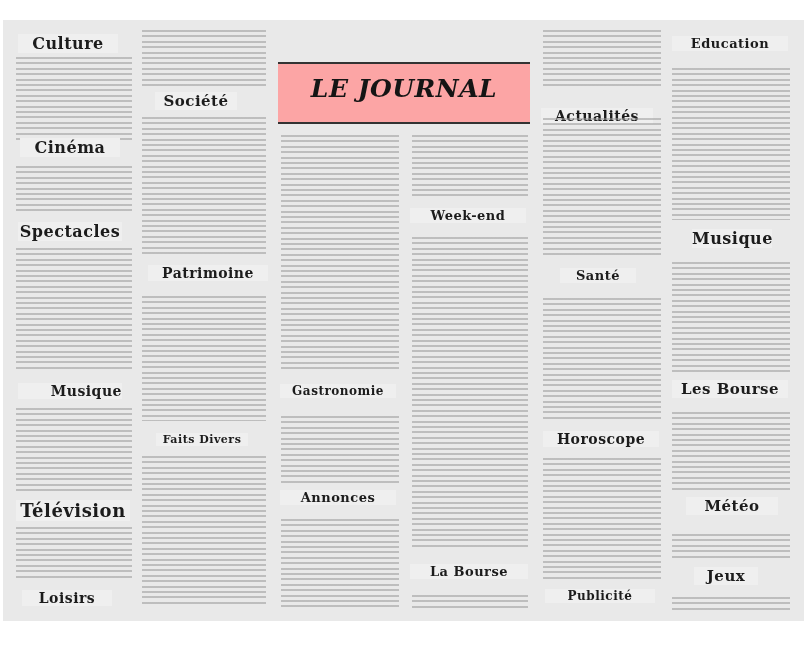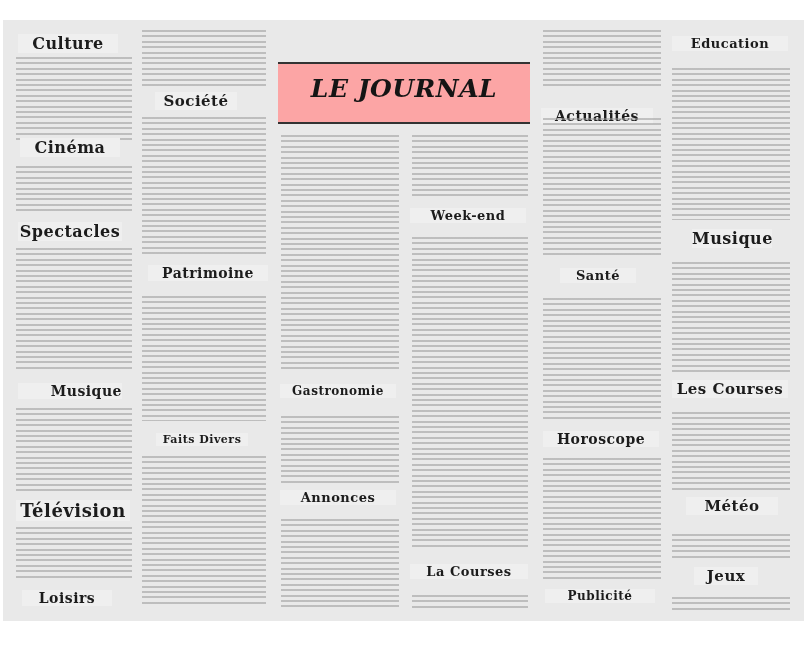--- a/index.html
+++ b/index.html
@@ -60,34 +60,34 @@
 </div>
 <div class="text" style="left:281px;top:135px;width:118px;height:238px;"></div>
 <div class="heading" style="left:280px;top:384px;width:116px;font-size:12px;">Gastronomie</div>
 <div class="text" style="left:281px;top:416px;width:118px;height:68px;"></div>
 <div class="heading" style="left:280px;top:490px;width:116px;font-size:13px;">Annonces</div>
 <div class="text" style="left:281px;top:519px;width:118px;height:92px;"></div>
 
 <div class="text" style="left:412px;top:135px;width:116px;height:62px;"></div>
 <div class="heading" style="left:410px;top:208px;width:116px;font-size:13px;">Week-end</div>
 <div class="text" style="left:412px;top:237px;width:116px;height:310px;"></div>
-<div class="heading" style="left:410px;top:564px;width:118px;font-size:13px;">La Courses</div>
+<div class="heading" style="left:410px;top:564px;width:118px;font-size:13px;">La Bourse</div>
 <div class="text" style="left:412px;top:595px;width:116px;height:14px;"></div>
 
 <div class="text" style="left:543px;top:30px;width:118px;height:56px;"></div>
 <div class="heading" style="left:541px;top:108px;width:112px;font-size:14px;">Actualités</div>
 <div class="text" style="left:543px;top:118px;width:118px;height:140px;"></div>
 <div class="heading" style="left:560px;top:268px;width:76px;font-size:13px;">Santé</div>
 <div class="text" style="left:543px;top:298px;width:118px;height:122px;"></div>
 <div class="heading" style="left:543px;top:431px;width:116px;font-size:14px;">Horoscope</div>
 <div class="text" style="left:543px;top:458px;width:118px;height:122px;"></div>
 <div class="heading" style="left:545px;top:589px;width:110px;font-size:12px;">Publicité</div>
 
 <div class="heading" style="left:672px;top:36px;width:116px;font-size:13px;">Education</div>
 <div class="text" style="left:672px;top:68px;width:118px;height:152px;"></div>
 <div class="heading" style="left:692px;top:229px;width:80px;font-size:16px;">Musique</div>
 <div class="text" style="left:672px;top:262px;width:118px;height:110px;"></div>
-<div class="heading" style="left:672px;top:380px;width:116px;font-size:15px;">Les Courses</div>
+<div class="heading" style="left:672px;top:380px;width:116px;font-size:15px;">Les Bourse</div>
 <div class="text" style="left:672px;top:412px;width:118px;height:80px;"></div>
 <div class="heading" style="left:686px;top:497px;width:92px;font-size:15px;">Météo</div>
 <div class="text" style="left:672px;top:534px;width:118px;height:26px;"></div>
 <div class="heading" style="left:694px;top:567px;width:64px;font-size:15px;text-align:center;">Jeux</div>
 <div class="text" style="left:672px;top:597px;width:118px;height:14px;"></div>
 
 </body></html>

